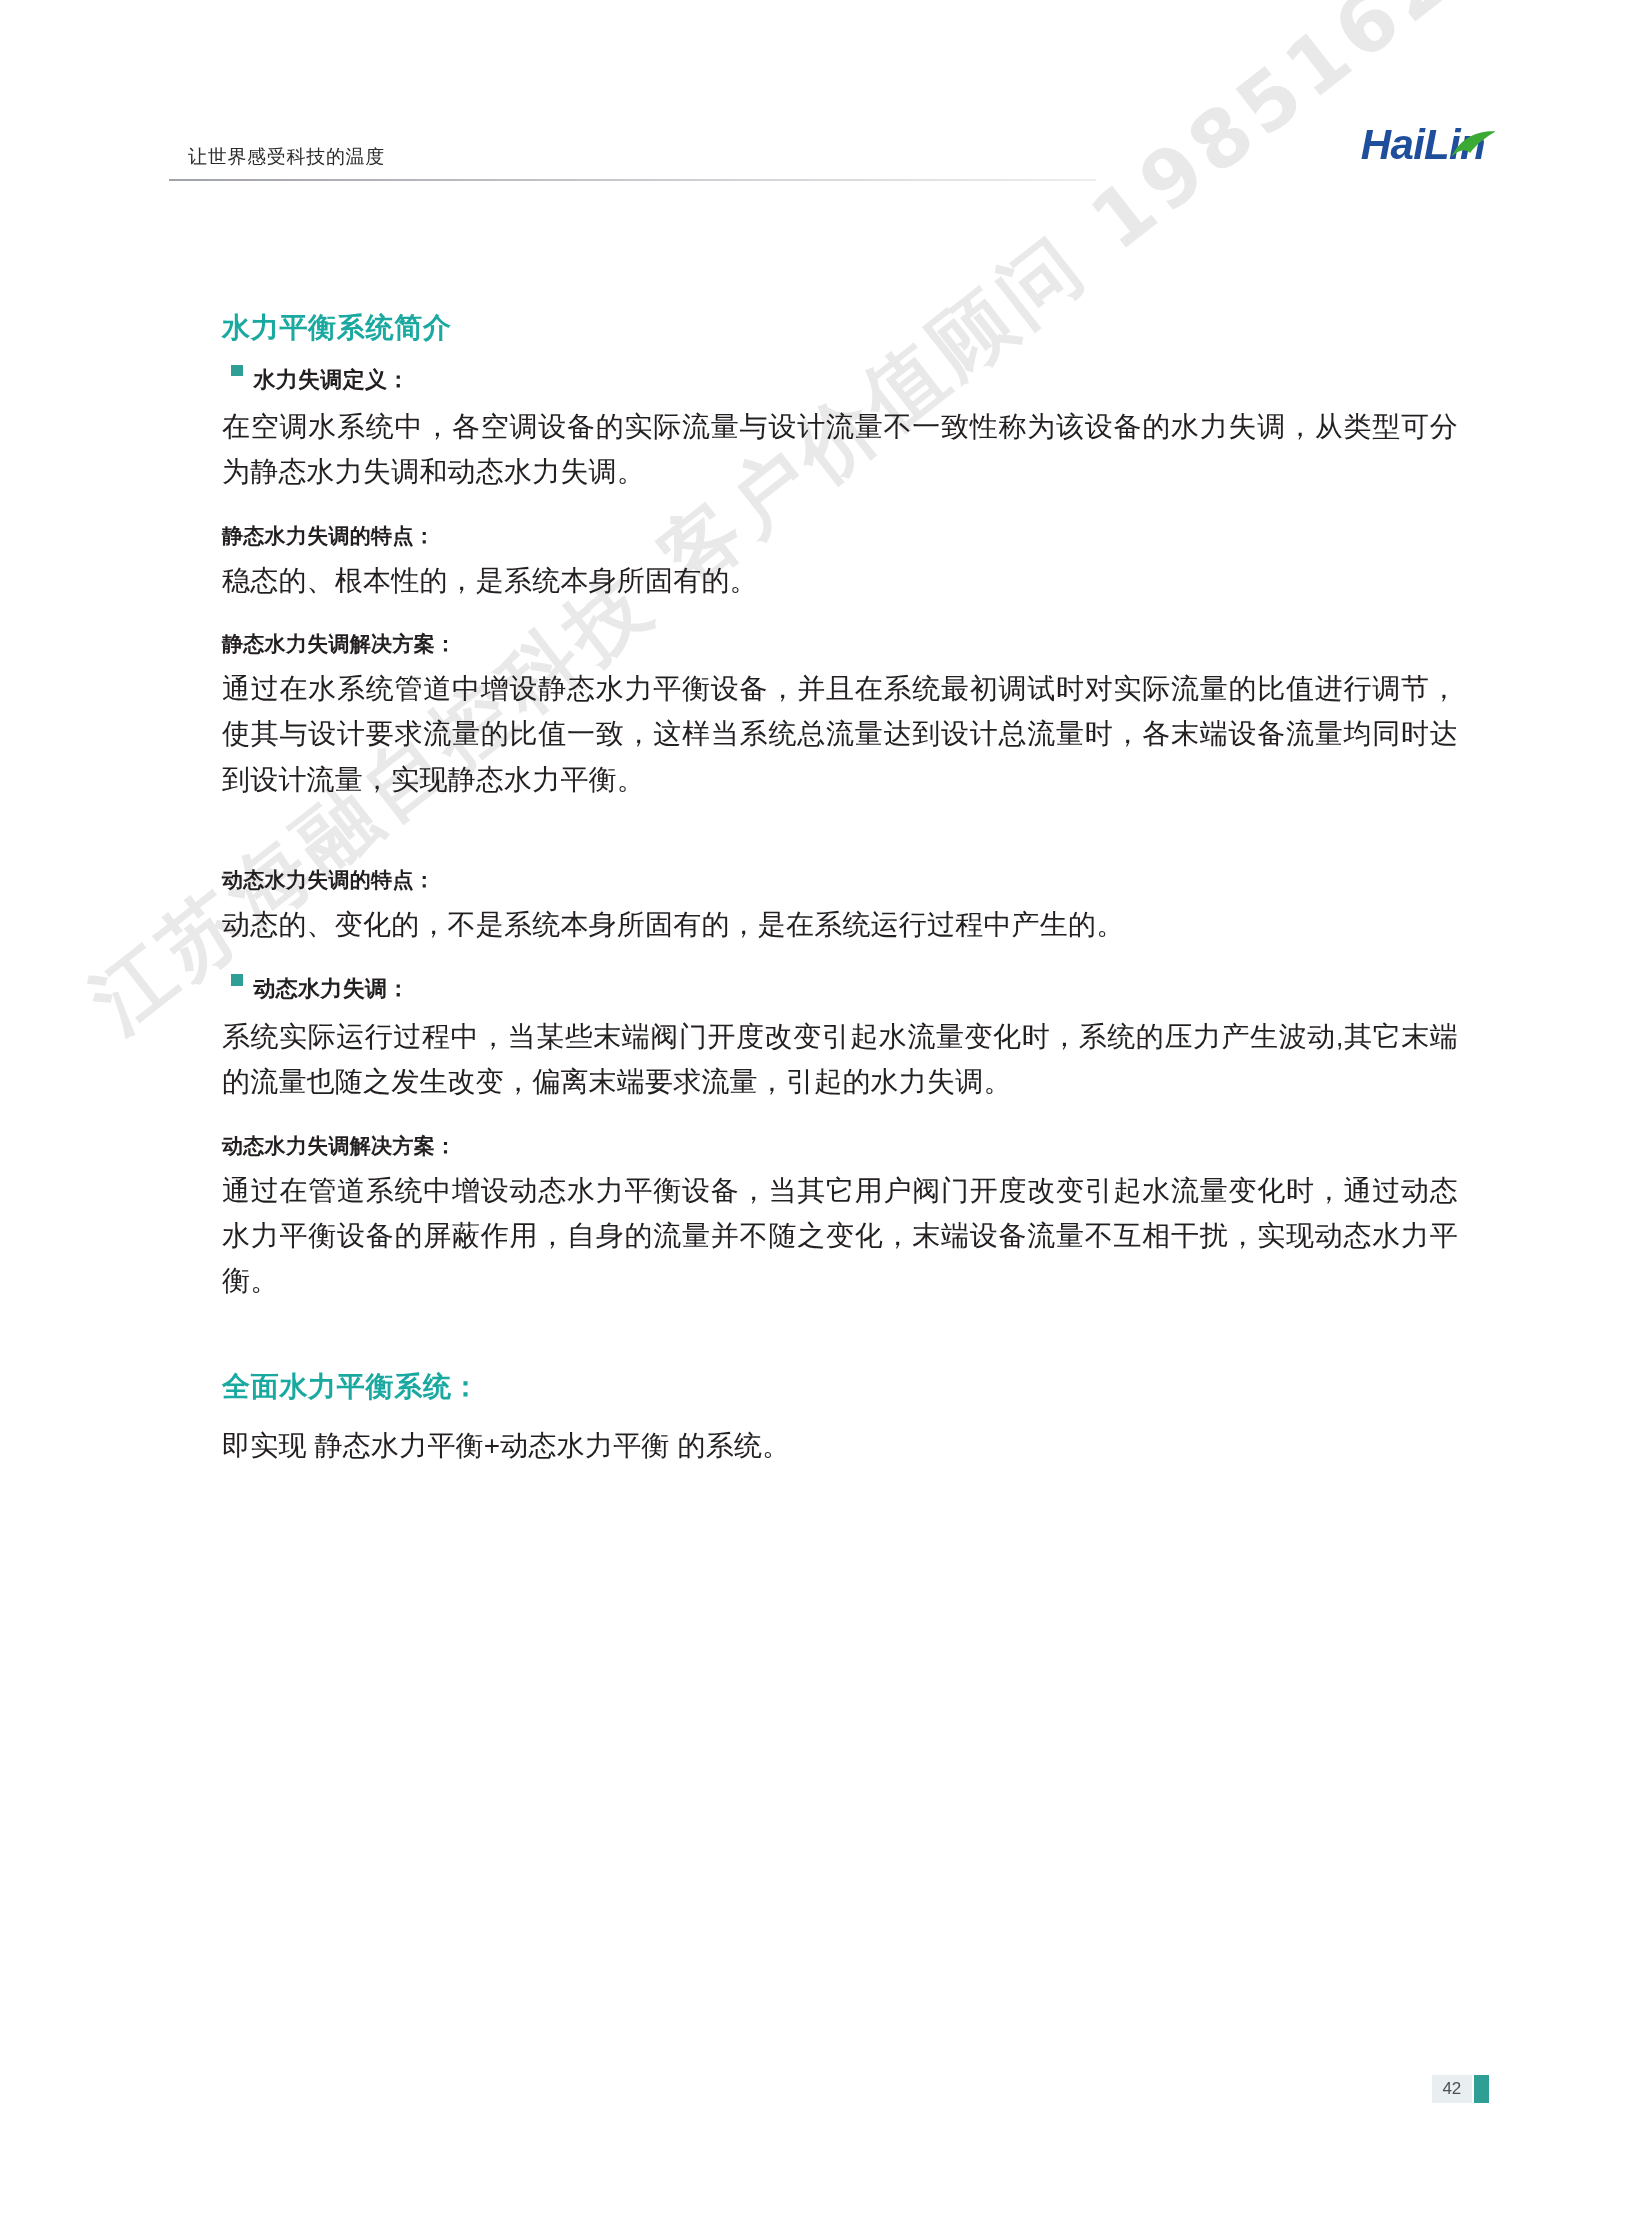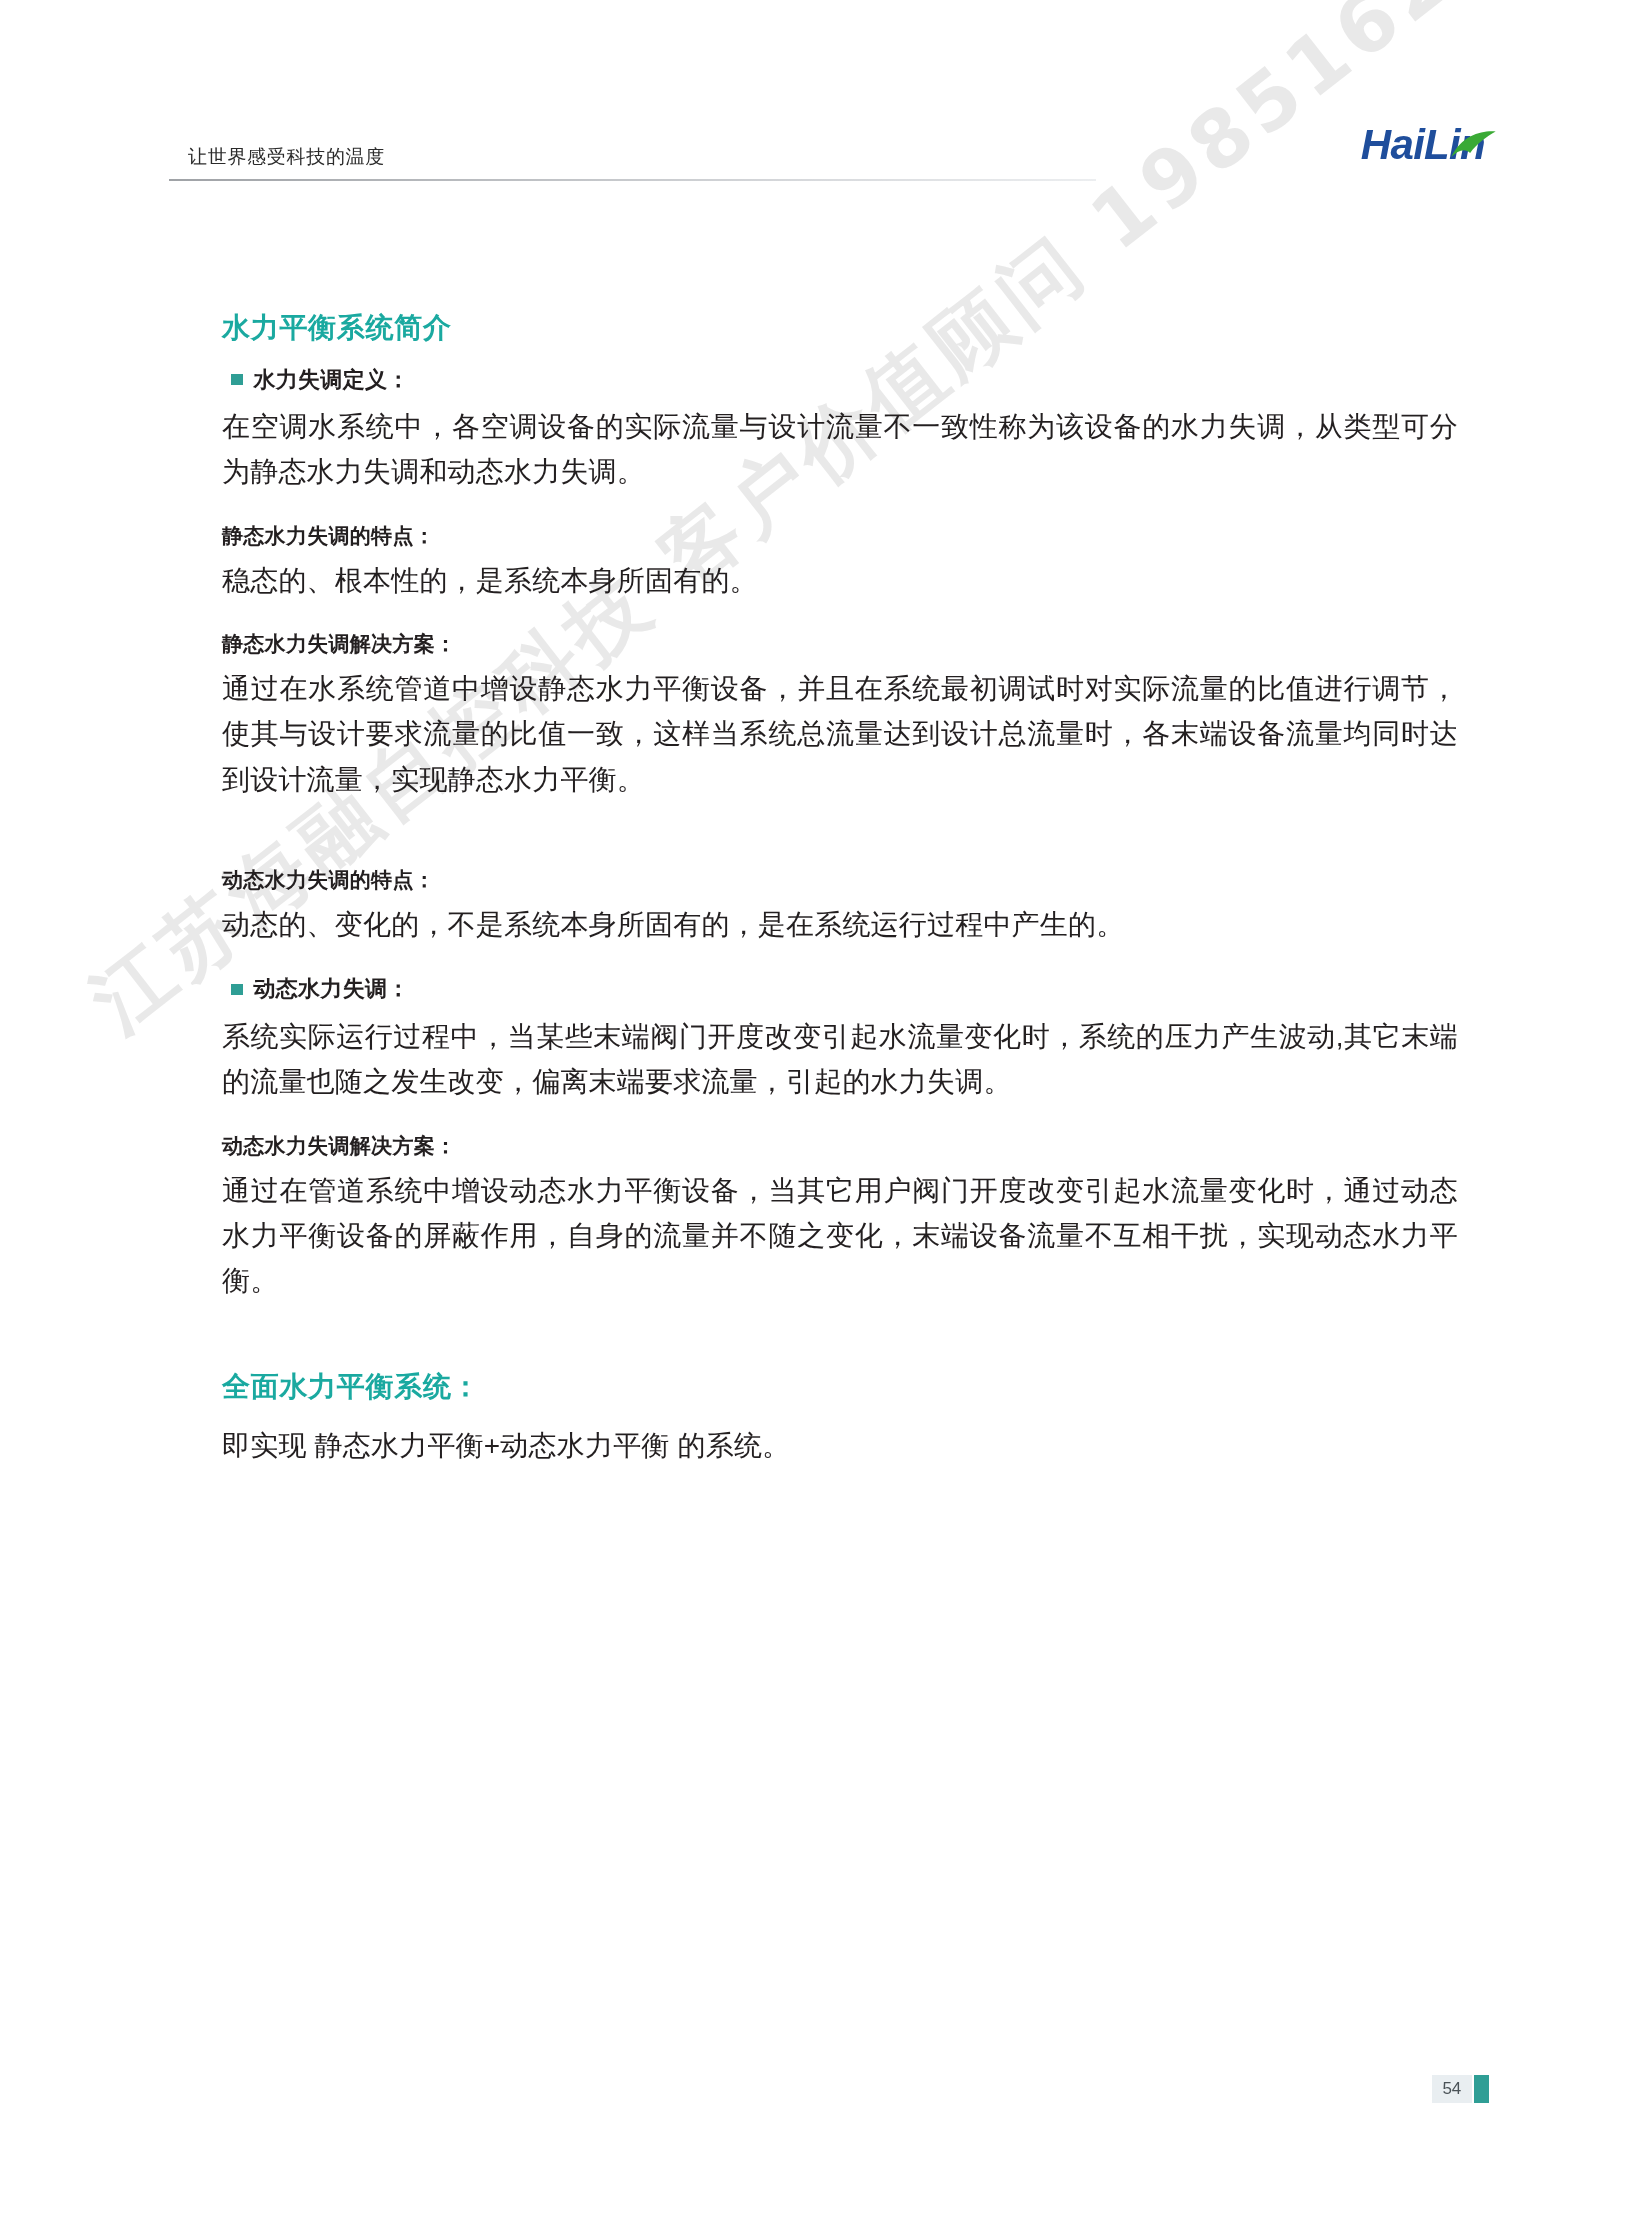--- a/index.html
+++ b/index.html
@@ -79,21 +79,20 @@
   h1.section-title {
     font-size: 28px;
     font-weight: bold;
     color: #1aa9a0;
     margin: 0 0 17.5px 0;
     letter-spacing: 0.7px;
   }
 
   .sub-head {
     display: flex;
-    align-items: center;
     margin: 0 0 9.4px 0;
   }
   .bullet-sq {
     display: inline-block;
     width: 11.4px;
     height: 11.4px;
     background: #2f9e95;
     margin-right: 10.7px;
     margin-left: 9.4px;
     flex: none;
@@ -229,18 +228,18 @@
     </div>
 
     <div class="gap-lg"></div>
 
     <h1 class="section-title">全面水力平衡系统：</h1>
     <p class="body">即实现 静态水力平衡+动态水力平衡 的系统。</p>
 
   </div>
 
   <div class="footer">
-    <div class="page-num">54</div>
+    <div class="page-num">42</div>
     <div class="page-num-tab"></div>
   </div>
 
 </div>
 
 
 </body></html>

